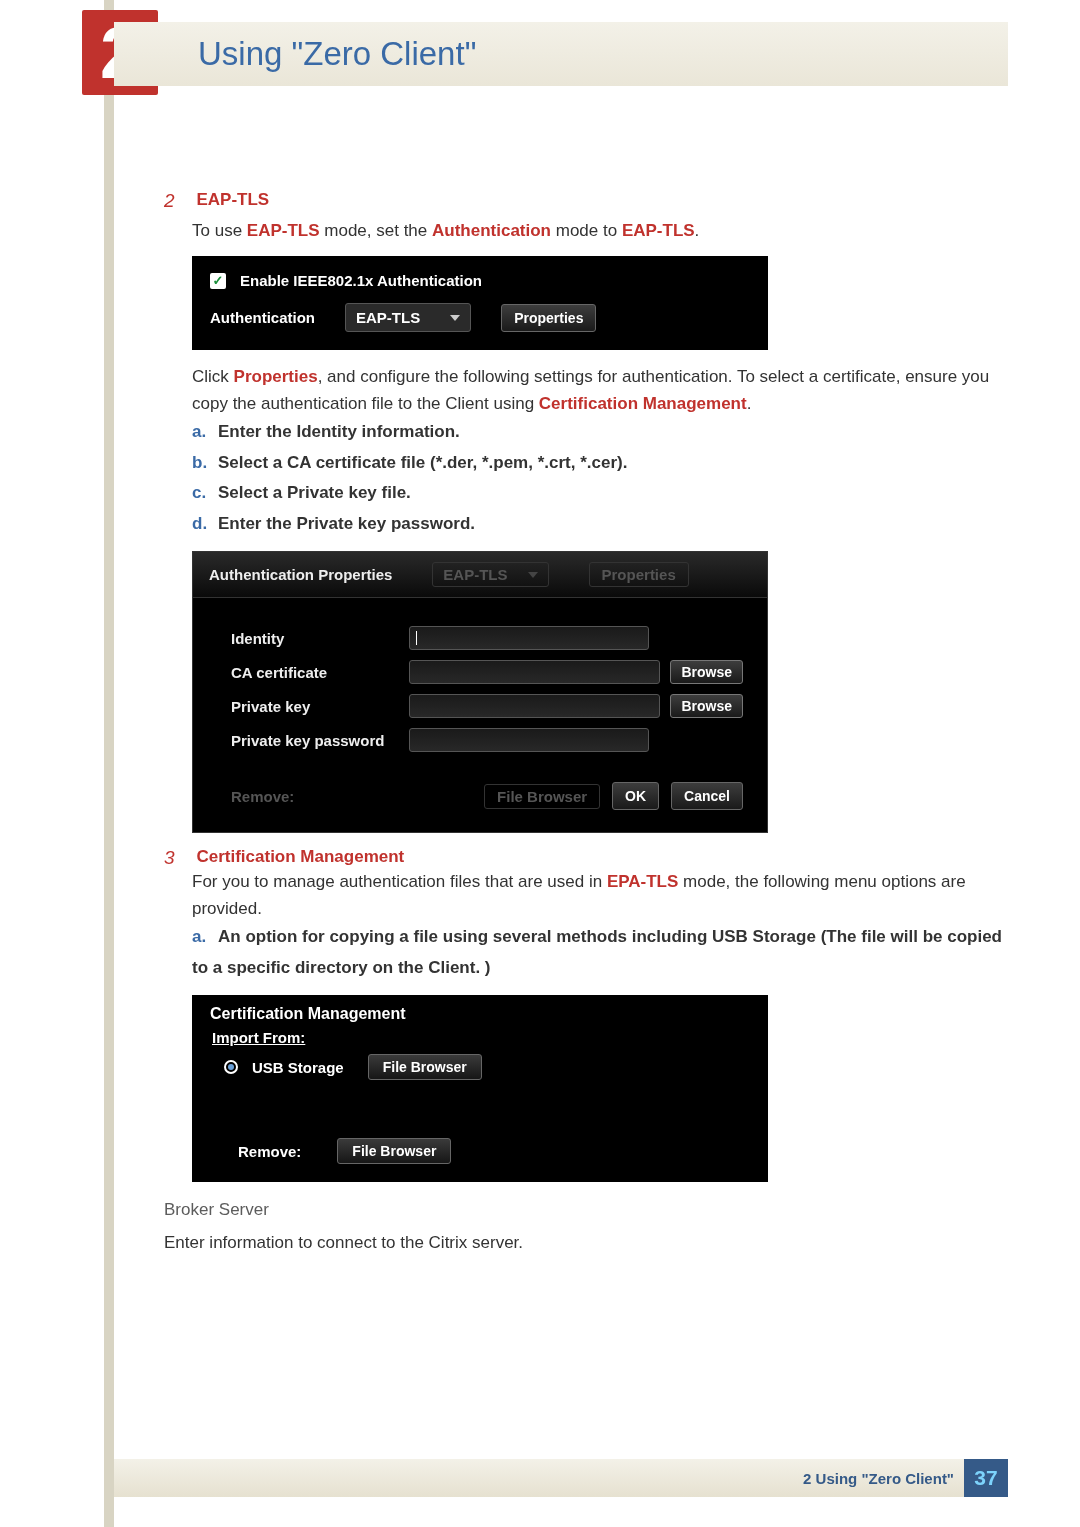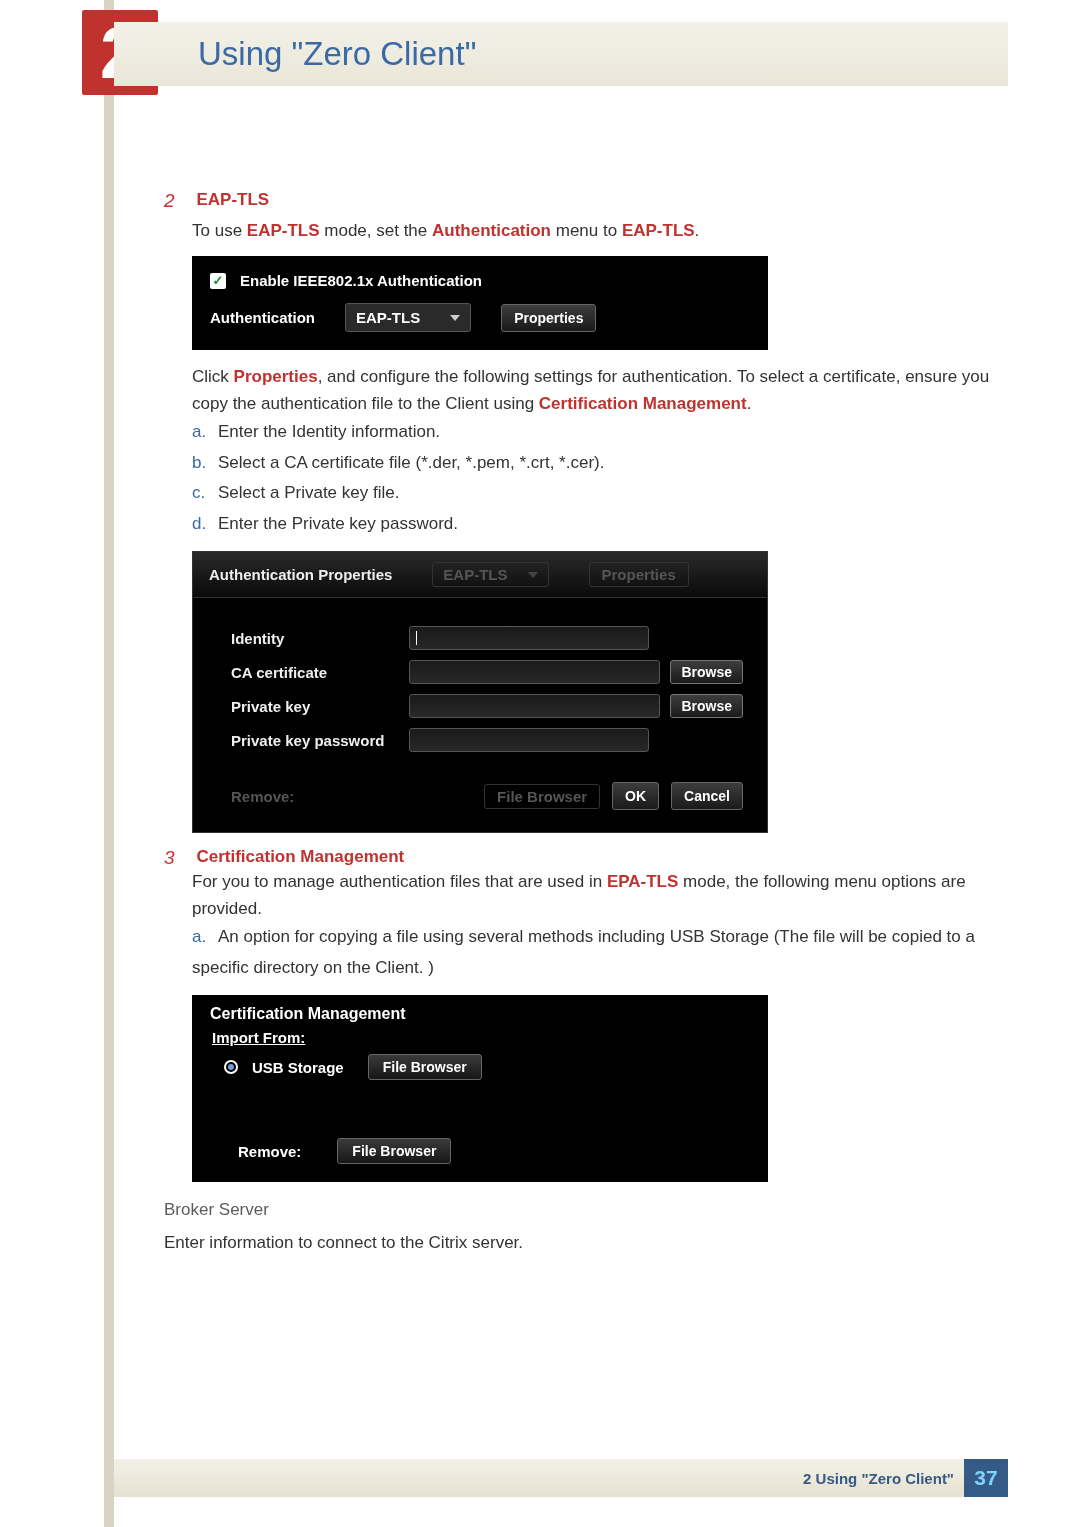--- a/index.html
+++ b/index.html
@@ -69,21 +69,21 @@
     font-weight: bold;
     font-size: 17px;
   }
   .body-text {
     font-size: 17px;
     line-height: 1.55;
     color: #333;
     margin-left: 28px;
   }
   .body-text .bold-red { color: #c0322d; font-weight: bold; }
-  .ol-row { margin-left: 28px; font-size: 17px; line-height: 1.8; }
+  .ol-row { margin-left: 28px; font-size: 17px; line-height: 1.8; font-weight: bold; }
   .ol-marker { color: #3a6aa6; display: inline-block; width: 26px; }
   .screenshot {
     background: #000;
     color: #fff;
     margin: 12px 0 14px 28px;
     font-family: "Segoe UI", Arial, sans-serif;
     font-size: 15px;
   }
   
   .ss1 { width: 576px; padding: 16px 18px 18px 18px; }
@@ -199,21 +199,21 @@
   <span class="chapter-title">Using "Zero Client"</span>
 </div>
 
 <div class="content">
 
   <div>
     <span class="step-num">2</span>
     <span class="step-title">EAP-TLS</span>
   </div>
   <p class="body-text" style="margin-top:6px;">
-    <span>To use </span><span class="bold-red">EAP-TLS</span><span> mode, set the </span><span class="bold-red">Authentication</span><span> menu to </span><span class="bold-red">EAP-TLS</span><span>.</span>
+    <span>To use </span><span class="bold-red">EAP-TLS</span><span> mode, set the </span><span class="bold-red">Authentication</span><span> mode to </span><span class="bold-red">EAP-TLS</span><span>.</span>
   </p>
 
   <div class="screenshot ss1">
     <div class="ss1-row1">
       <span class="checkbox">✓</span>
       <span class="ss1-label">Enable IEEE802.1x Authentication</span>
     </div>
     <div class="ss1-row2">
       <span class="ss1-label">Authentication</span>
       <span class="combo">

